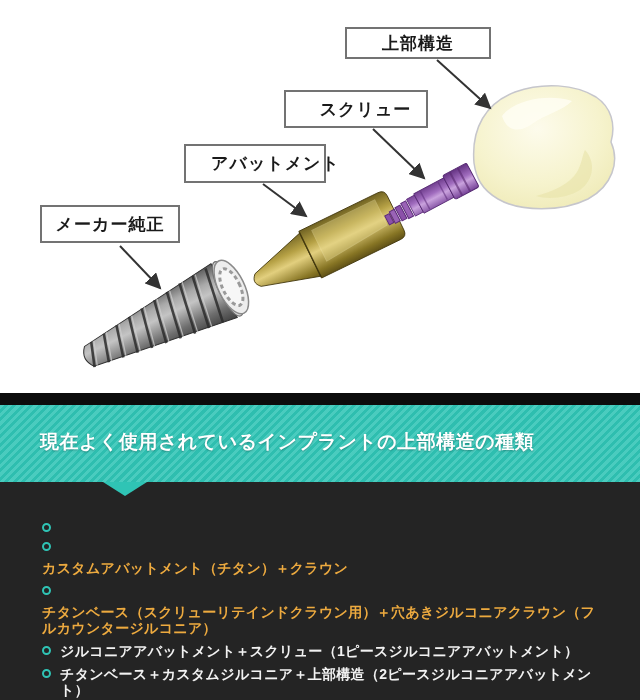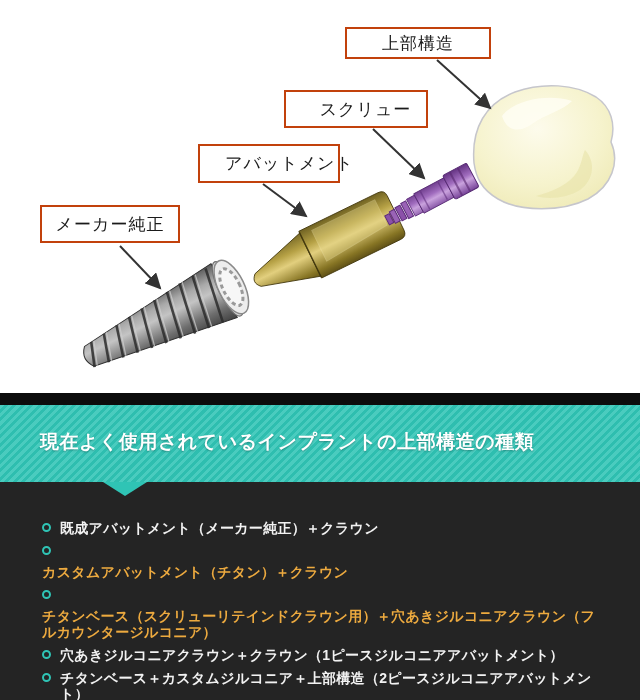--- a/index.html
+++ b/index.html
@@ -11,27 +11,27 @@
   *{margin:0;padding:0;box-sizing:border-box;}
   html,body{width:640px;height:700px;background:#fff;overflow:hidden;}
   body{font-family:"Liberation Sans","DejaVu Sans",sans-serif;}
   .page{position:relative;width:640px;height:700px;display:flex;flex-direction:column;}
 
   
   .diagram-section{position:relative;width:640px;height:393px;background:#ffffff;flex:none;}
   .implant-svg{position:absolute;left:0;top:0;width:640px;height:393px;display:block;}
 
   .part-label{
-    position:absolute;background:#ffffff;border:2px solid #c2410c;
+    position:absolute;background:#ffffff;border:2px solid #737373;
     display:flex;align-items:center;justify-content:center;
-    font-size:17px;font-weight:400;color:#1a1a1a;letter-spacing:1px;
+    font-size:17px;font-weight:700;color:#1a1a1a;letter-spacing:1px;
     white-space:nowrap;
   }
   .label-fixture{left:40px;top:205px;width:140px;height:38px;}
-  .label-abutment{left:198px;top:144px;width:142px;height:39px;padding-left:41px;}
+  .label-abutment{left:184px;top:144px;width:142px;height:39px;padding-left:41px;}
   .label-screw{left:284px;top:90px;width:144px;height:38px;padding-left:19px;}
   .label-superstructure{left:345px;top:27px;width:146px;height:32px;}
 
   
   .black-gap{height:12px;background:#0c0c0c;flex:none;}
   .banner{
     position:relative;height:77px;flex:none;
     background-color:var(--accent-teal);
     background-image:repeating-linear-gradient(135deg,
       rgba(255,255,255,0.13) 0px, rgba(255,255,255,0.13) 3px,
@@ -193,33 +193,32 @@
   <div class="black-gap"></div>
   <div class="banner">
     <div class="banner-title">現在よく使用されているインプラントの上部構造の種類</div>
     <div class="banner-notch"></div>
   </div>
 
   <div class="list-section">
     <ul class="types-list">
         <li>
     <span class="bullet"></span>
-    <span class="li-text">既成アバットメント（メーカー純正）＋クラウン</span>
   </li>
         <li class="highlight">
     <span class="bullet"></span>
     <span class="li-text">カスタムアバットメント（チタン）＋クラウン</span>
   </li>
         <li class="highlight">
     <span class="bullet"></span>
     <span class="li-text">チタンベース（スクリューリテインドクラウン用）＋穴あきジルコニアクラウン（フルカウンタージルコニア）</span>
   </li>
         <li>
     <span class="bullet"></span>
-    <span class="li-text">穴あきジルコニアクラウン＋クラウン（1ピースジルコニアアバットメント）</span>
+    <span class="li-text">ジルコニアアバットメント＋スクリュー（1ピースジルコニアアバットメント）</span>
   </li>
         <li>
     <span class="bullet"></span>
     <span class="li-text">チタンベース＋カスタムジルコニア＋上部構造（2ピースジルコニアアバットメント）</span>
   </li>
         <li>
     <span class="bullet"></span>
   </li>
       </ul>
   </div>

